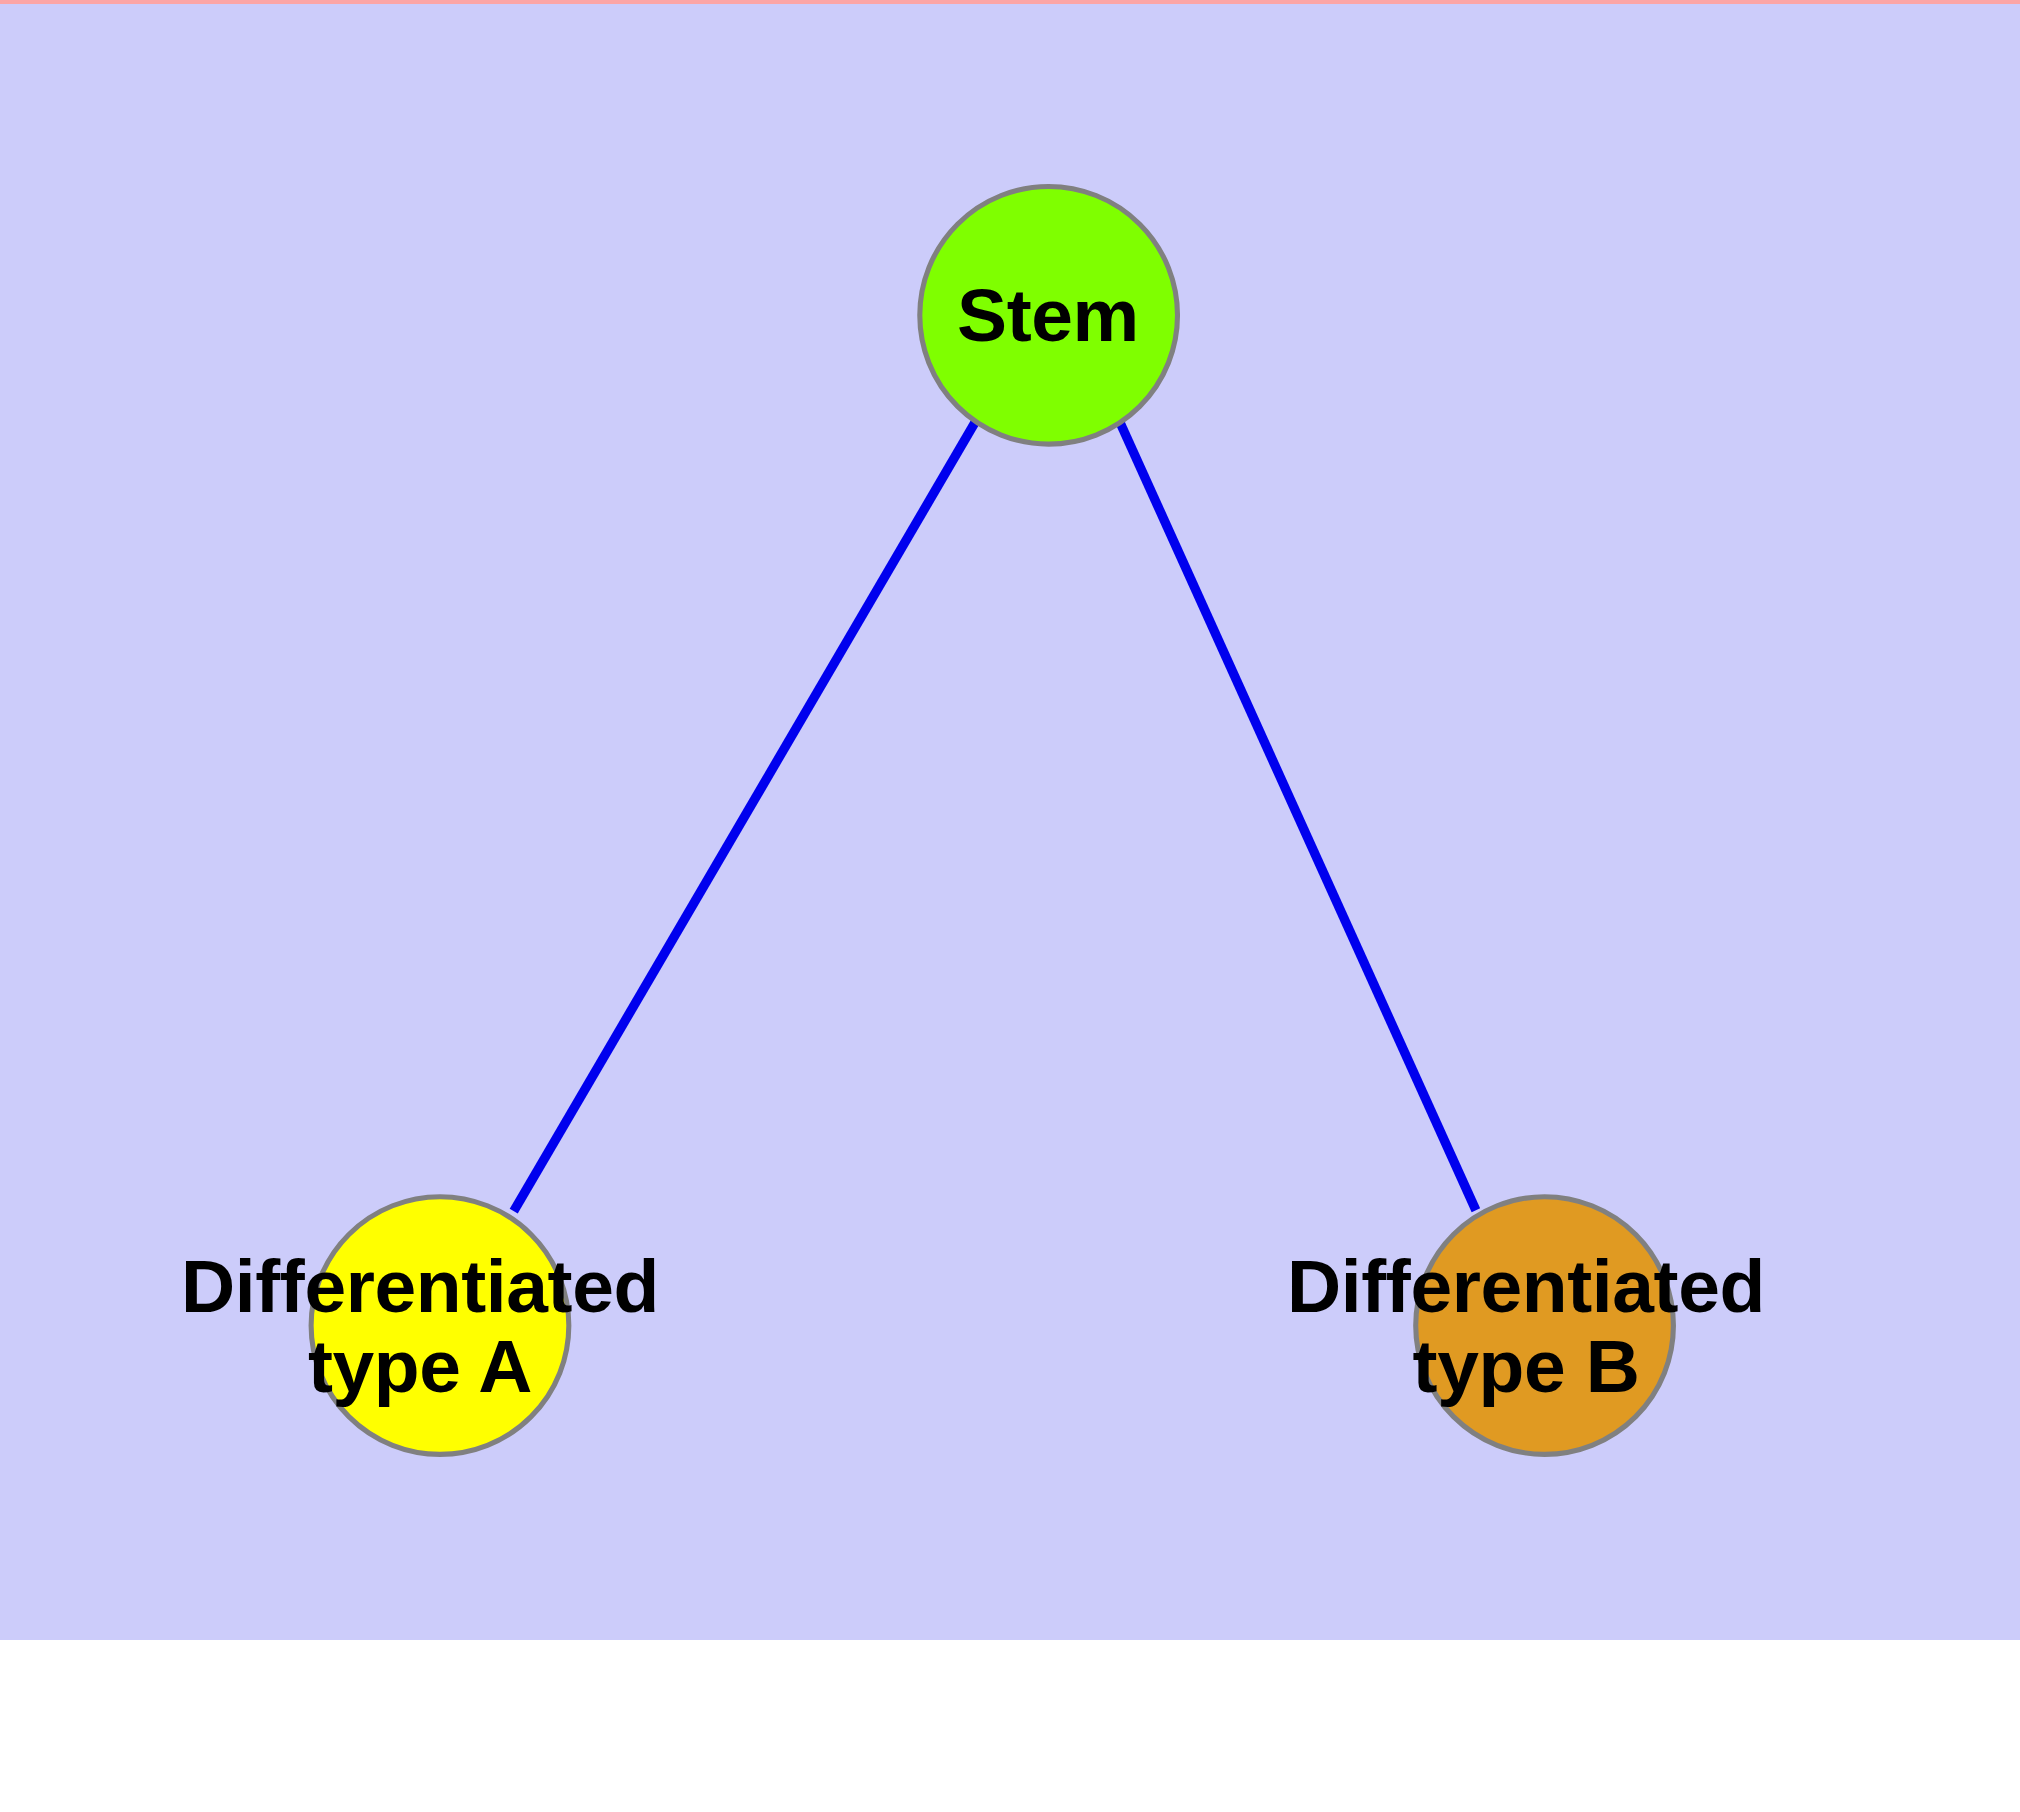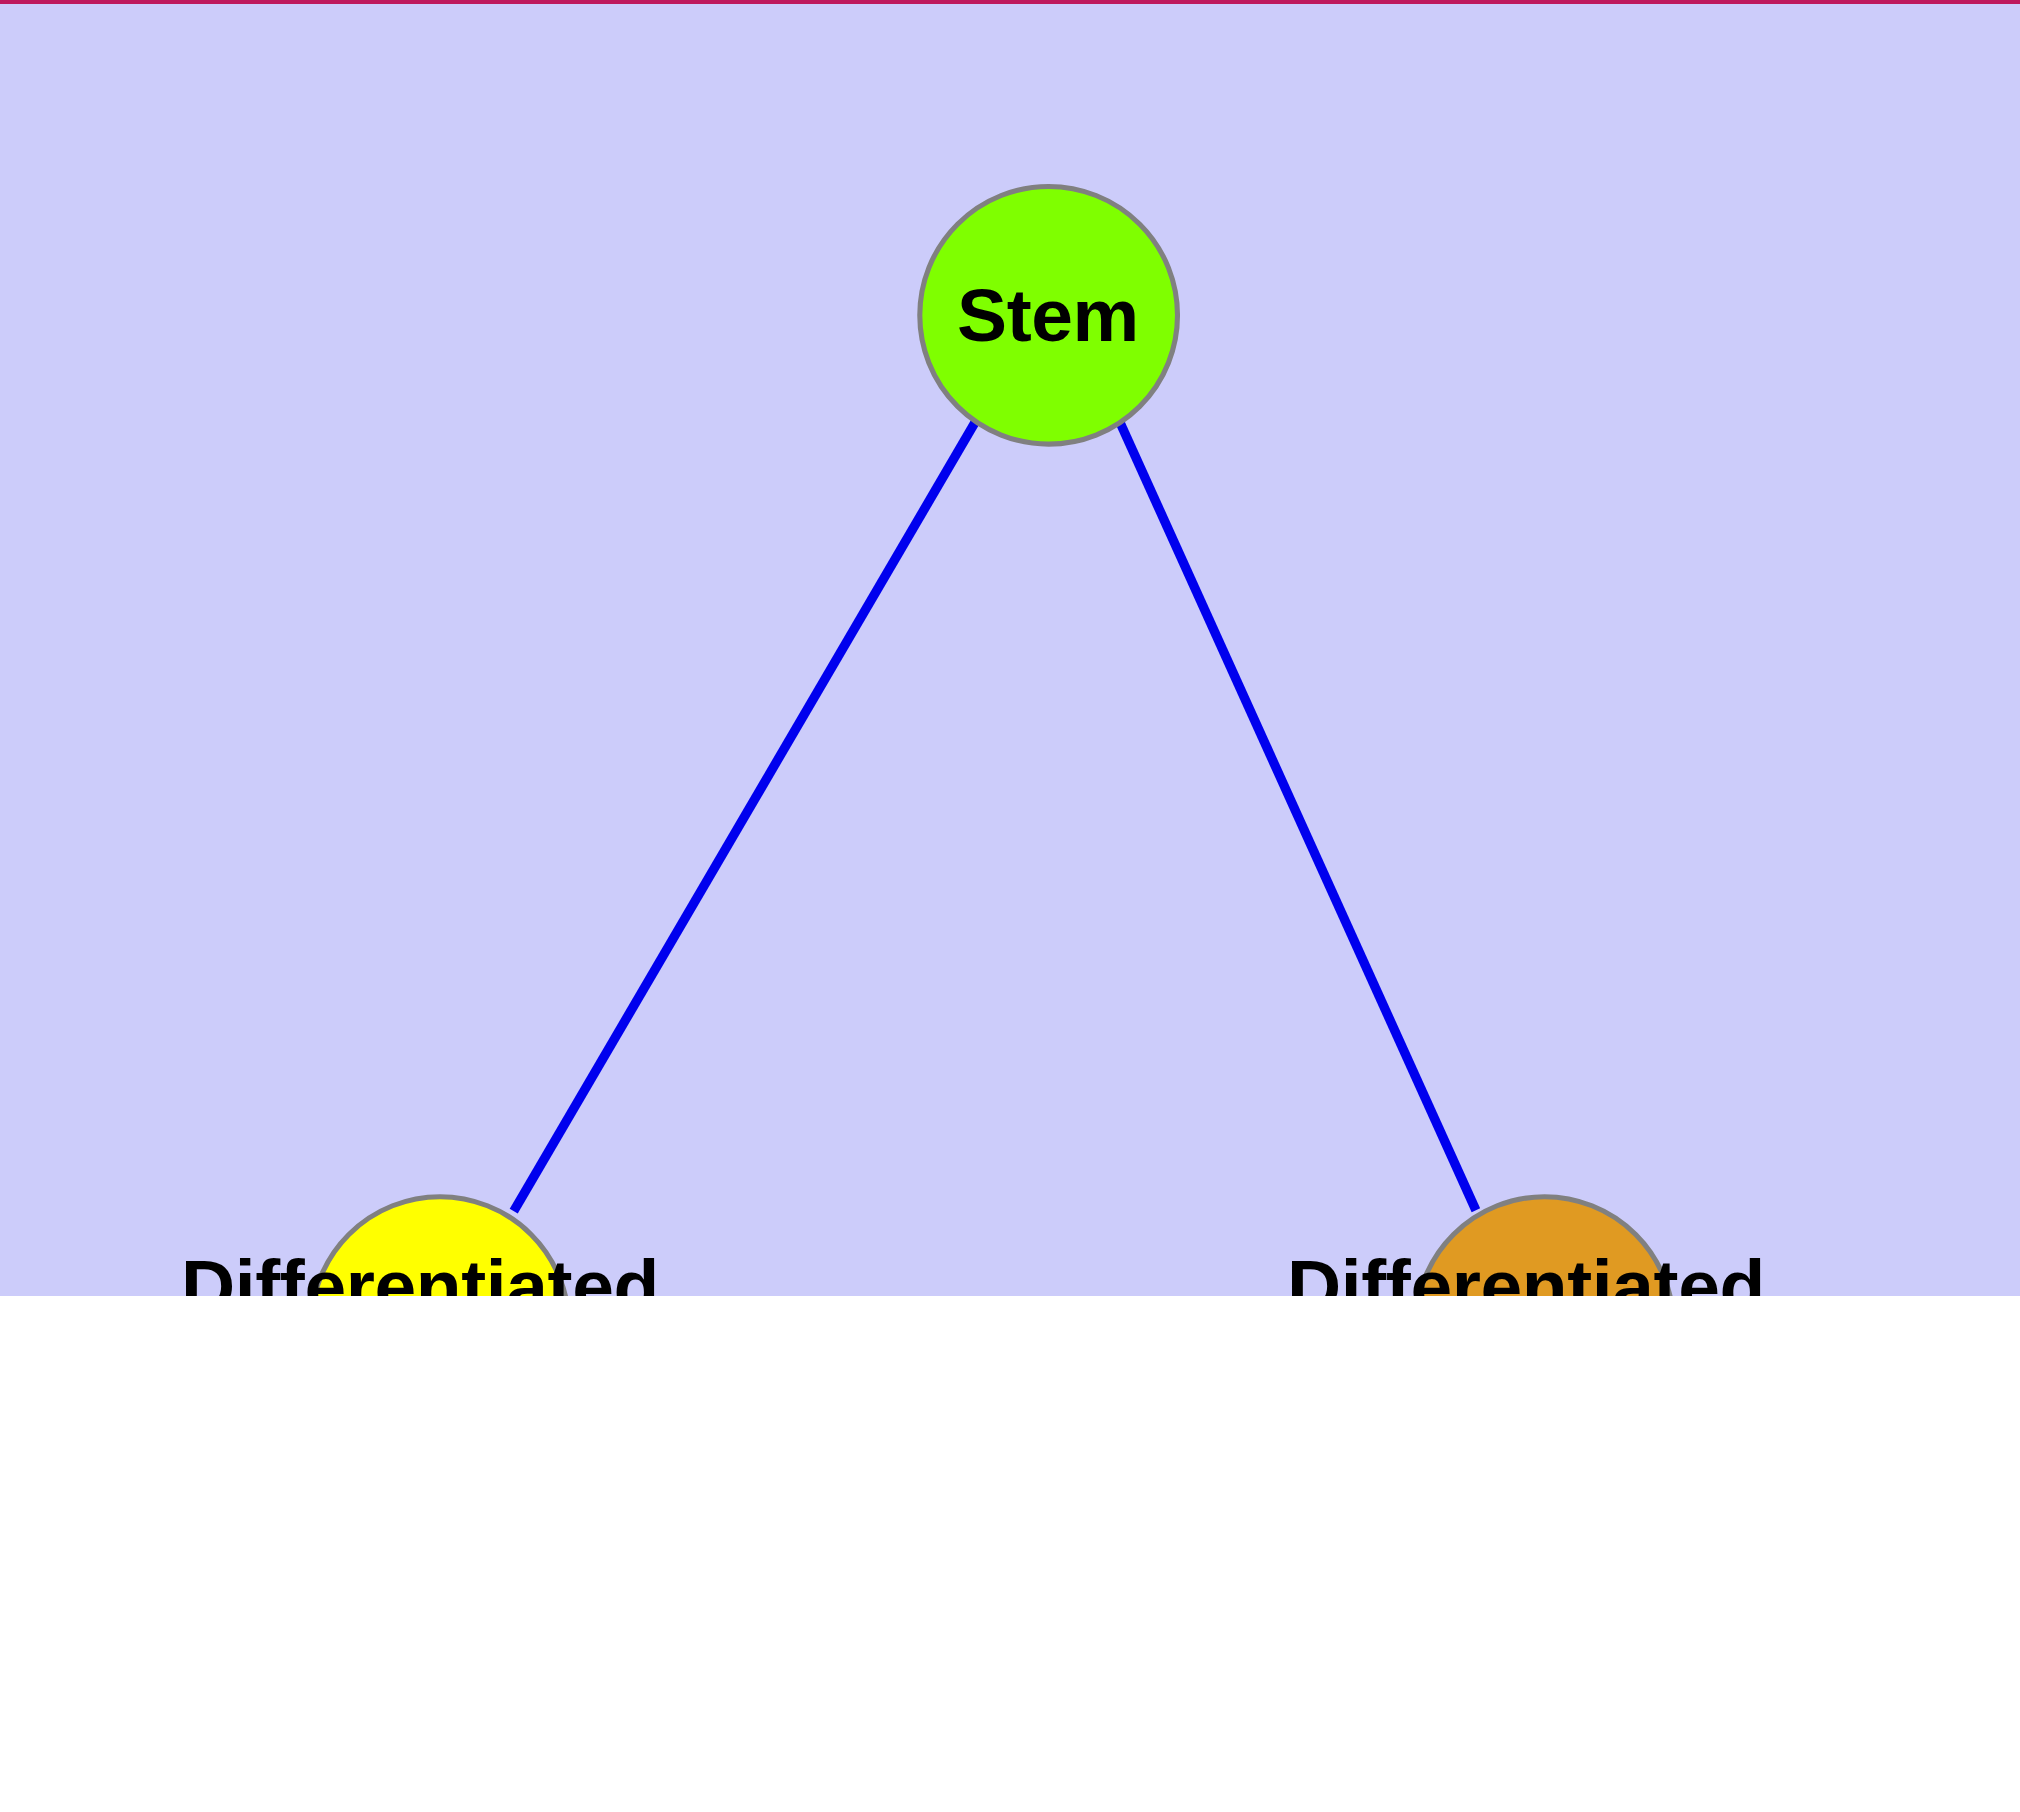--- a/index.html
+++ b/index.html
@@ -7,22 +7,22 @@
     margin: 0;
     padding: 0;
     background: #ffffff;
   }
   body {
     font-family: "Liberation Sans", sans-serif;
   }
   #canvas {
     position: relative;
     width: 2021px;
-    height: 1296px;
-    background: #be185d;
+    height: 1640px;
+    background: #fca5a5;
     overflow: hidden;
   }
   #plot-area {
     position: absolute;
     left: 0;
     top: 4.2px;
     width: 2021px;
     height: 1808px;
     background: #ccccfa;
   }

